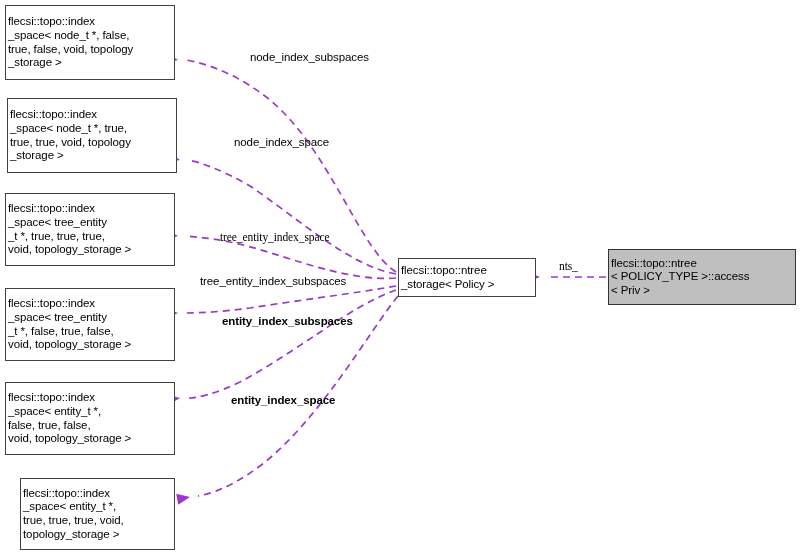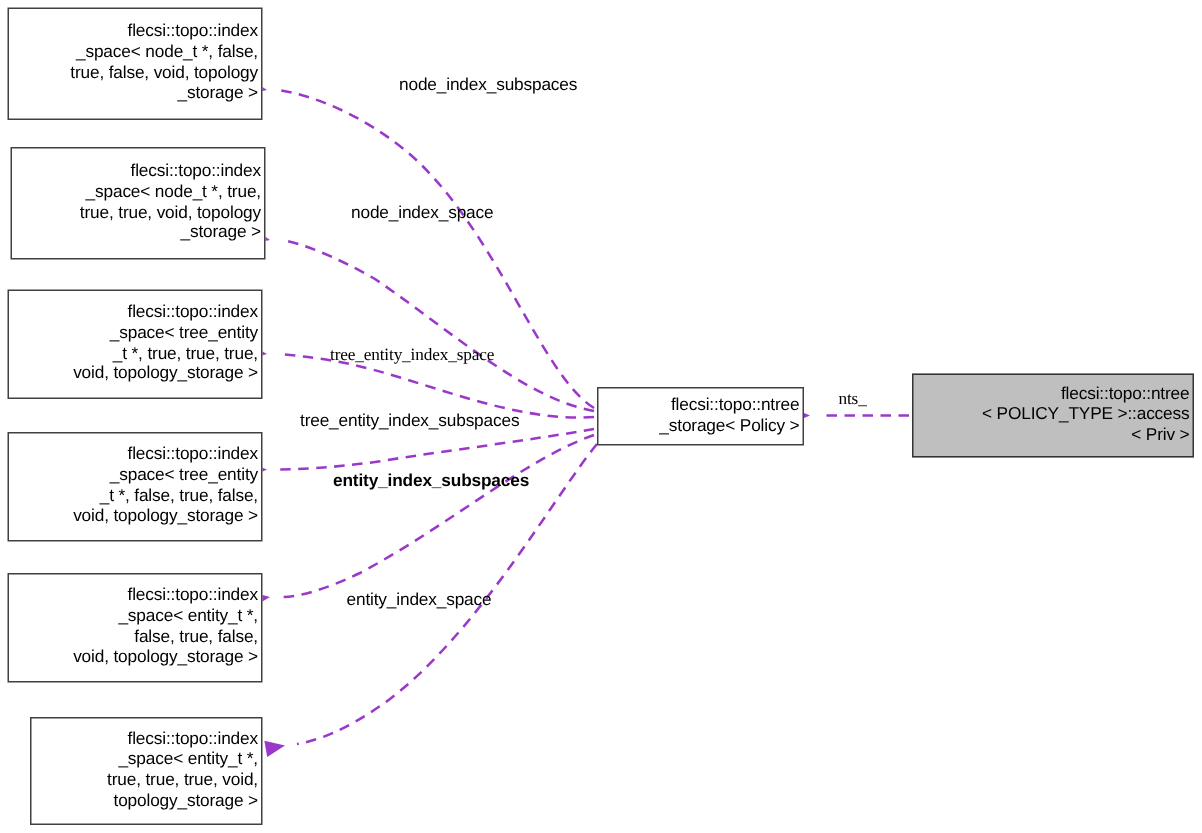--- a/index.html
+++ b/index.html
@@ -26,21 +26,21 @@
     pointer-events: none;
   }
   .node-box {
     position: absolute;
     box-sizing: border-box;
     border: 1px solid #404040;
     background: #ffffff;
     color: #000000;
     font-size: 11.5px;
     line-height: 13.6px;
-    text-align: right;
+    text-align: left;
     display: flex;
     flex-direction: column;
     align-items: center;
     justify-content: center;
     white-space: pre-line;
     letter-spacing: -0.1px;
   }
   .node-box.highlight {
     background: #bfbfbf;
     border: 1px solid #333333;
@@ -109,22 +109,22 @@
 _space&lt; entity_t *,
 true, true, true, void,
 topology_storage &gt;</span></div>
       <div class="node-box" style="left: 398px; top: 258px; width: 138px; height: 39px;"><span class="node-label">flecsi::topo::ntree
 _storage&lt; Policy &gt;</span></div>
       <div class="node-box highlight" style="left: 608px; top: 249px; width: 188px; height: 56px;"><span class="node-label">flecsi::topo::ntree
 &lt; POLICY_TYPE &gt;::access
 &lt; Priv &gt;</span></div>
     </div>
   <div id="labels-group">
-      <div class="edge-label" style="left: 222px; top: 51px; padding-left: 44px;">node_index_subspaces</div>
+      <div class="edge-label" style="left: 206px; top: 51px; padding-left: 44px;">node_index_subspaces</div>
       <div class="edge-label" style="left: 234px; top: 136px;">node_index_space</div>
       <div class="edge-label" style="left: 220px; top: 231px; font-family: Liberation Serif, serif;">tree_entity_index_space</div>
       <div class="edge-label" style="left: 200px; top: 275px;">tree_entity_index_subspaces</div>
       <div class="edge-label" style="left: 222px; top: 315px; font-weight: bold;">entity_index_subspaces</div>
-      <div class="edge-label" style="left: 231px; top: 394px;">entity_index_space</div>
+      <div class="edge-label" style="left: 231px; top: 394px; font-weight: bold;">entity_index_space</div>
       <div class="edge-label" style="left: 559px; top: 260px; font-family: Liberation Serif, serif;">nts_</div>
     </div>
 
 </div>
 
 </body></html>

